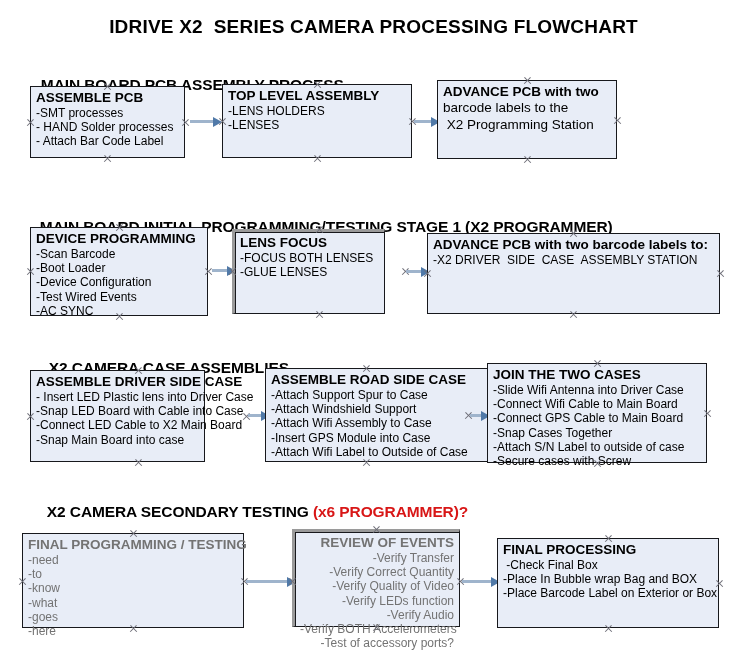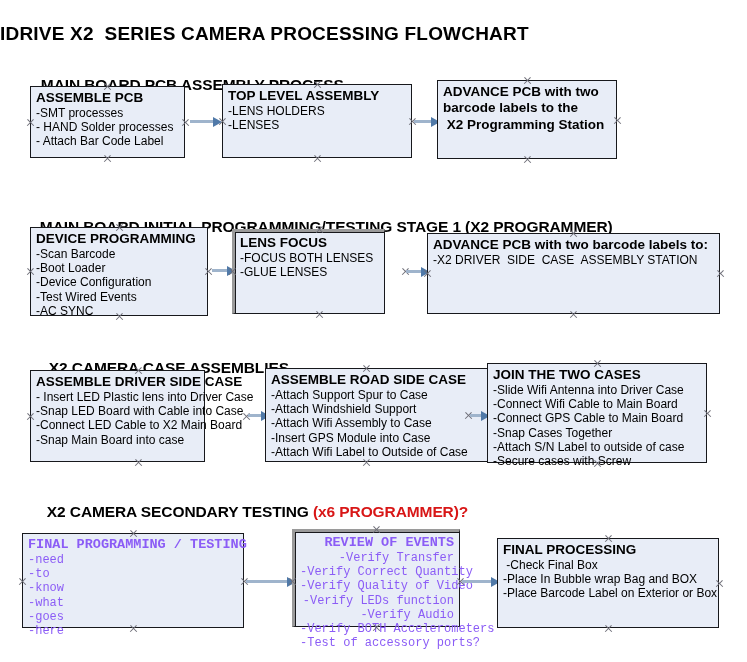--- a/index.html
+++ b/index.html
@@ -18,21 +18,22 @@
   #canvas {
     position: absolute;
     inset: 0;
     width: 747px;
     height: 662px;
   }
   
   .doc-title {
     position: absolute;
     left: 0; right: 0;
-    top: 23px;
+    top: 16px;
+    text-align: center;
     font-size: 19px;
     font-weight: bold;
     letter-spacing: 0.2px;
     white-space: pre;
   }
   .section-title {
     position: absolute;
     font-size: 15.5px;
     font-weight: bold;
     white-space: pre;
@@ -60,27 +61,26 @@
     font-weight: bold;
     line-height: 16px;
     white-space: pre;
   }
   .node .line {
     font-size: 12px;
     line-height: 14.2px;
     white-space: pre;
   }
   .node .line.b {
-    font-weight: bold;
+    font-weight: normal;
     font-size: 13.5px;
     line-height: 16.5px;
   }
   .node.red .head, .node.red .line {
-    color: #8b5cf6;
-    font-family: Liberation Mono, monospace;
+    color: #737373;
   }
   .node .line.overflow {
     position: relative;
   }
   
   .handle {
     position: absolute;
     width: 9px;
     height: 9px;
     margin-left: -4.5px;

